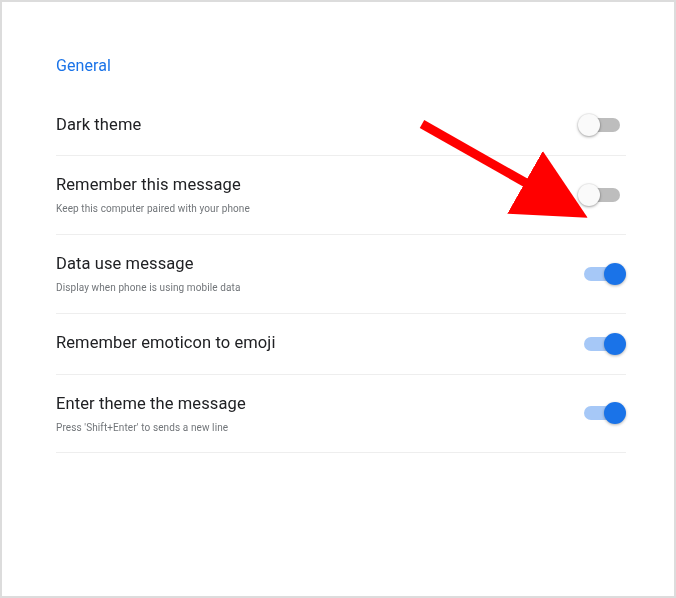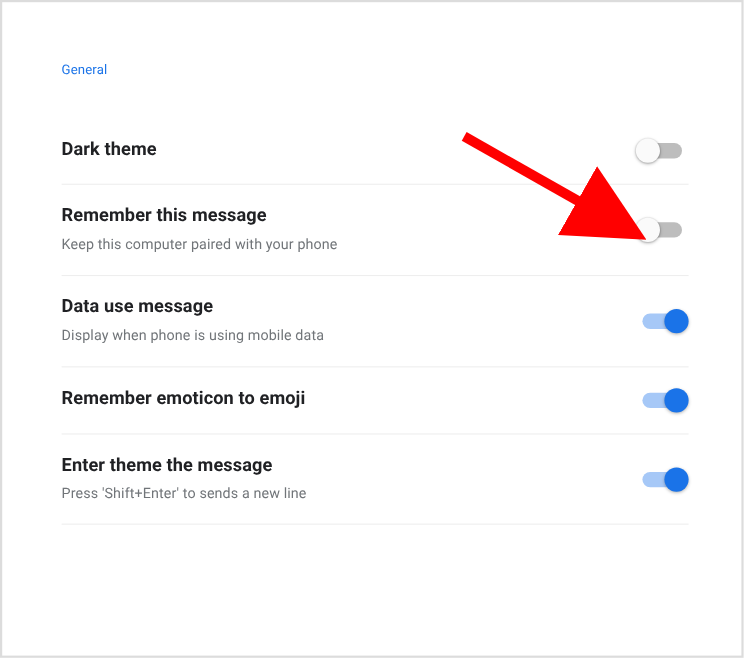--- a/index.html
+++ b/index.html
@@ -9,44 +9,44 @@
       background: #fff;
       border: 2px solid #dcdcdc;
       position: relative;
       overflow: hidden;
     }
     .content {
       padding: 54px 48px 0 54px;
     }
     .section-title {
       color: #1a73e8;
-      font-size: 12px;
+      font-size: 16px;
       font-weight: 400;
-      margin-bottom: 37px;
+      margin-bottom: 20px;
       letter-spacing: 0.1px;
     }
     .row {
       display: flex;
       align-items: center;
       justify-content: space-between;
       padding: 18px 0 18px 0;
       border-bottom: 1px solid #eeeeee;
     }
     .row:first-of-type { padding-top: 12px; }
     .row .text { flex: 1; padding-right: 20px; }
     .row .title {
       color: #202124;
       font-size: 16.5px;
-      font-weight: 700;
+      font-weight: 400;
       line-height: 1.35;
       letter-spacing: 0.1px;
     }
     .row .subtitle {
       color: #717579;
-      font-size: 13px;
+      font-size: 10px;
       font-weight: 400;
       margin-top: 6px;
       line-height: 1.35;
       letter-spacing: 0.1px;
     }
     
     .toggle {
       position: relative;
       width: 48px;
       height: 24px;

